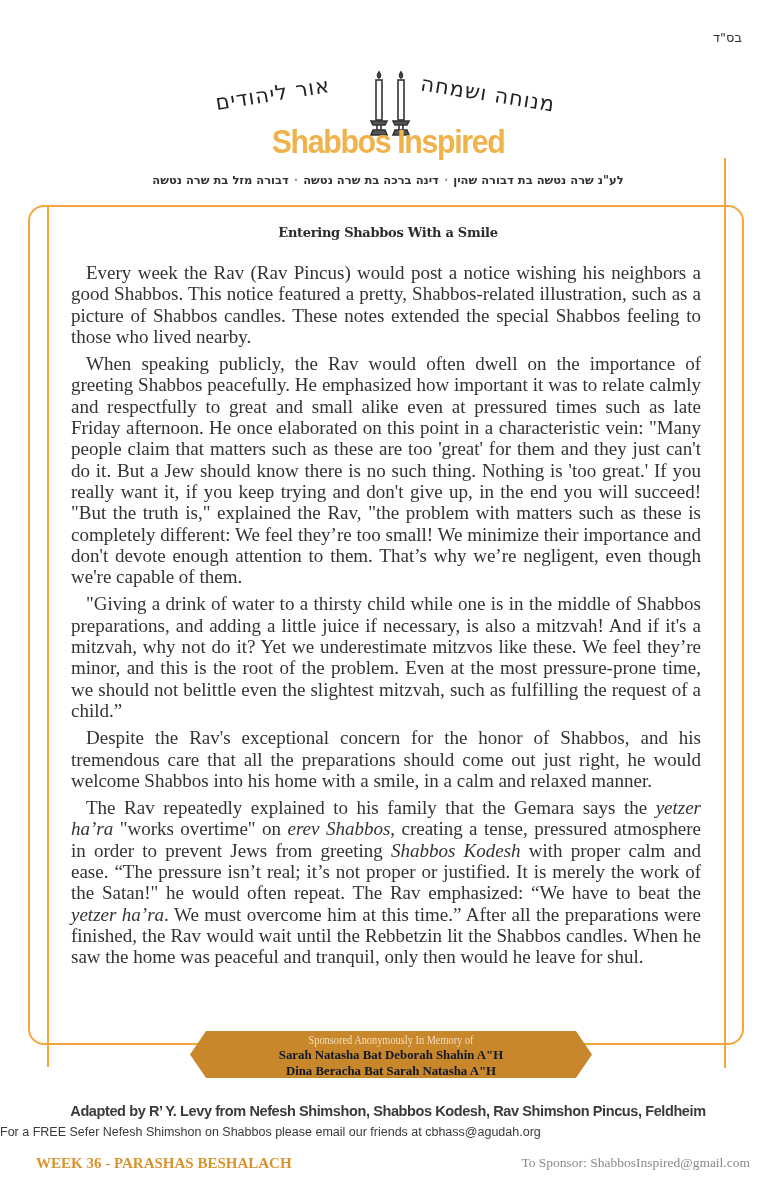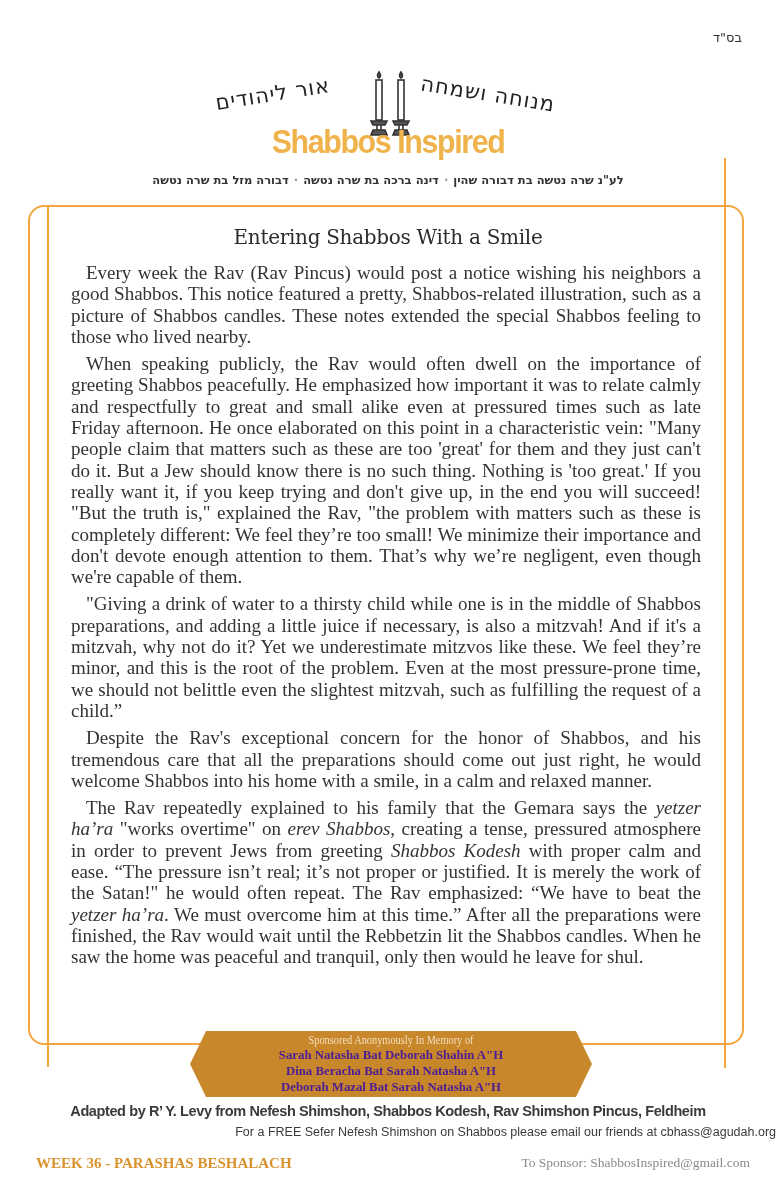--- a/index.html
+++ b/index.html
@@ -31,49 +31,49 @@
   .vline { position: absolute; width: 2px; background: #F3A63E; }
   .vline.left { left: 47px; top: 205px; height: 862px; }
   .vline.right { left: 724px; top: 158px; height: 910px; }
   .box {
     position: absolute; left: 28px; top: 205px; width: 716px; height: 840px;
     border: 2px solid #F3A63E; border-radius: 16px; box-sizing: border-box;
   }
 
   .article-title {
     position: absolute; top: 225px; left: 0; width: 776px; text-align: center;
-    font-family: "DejaVu Serif", serif; font-weight: normal; font-size: 20px; color: #2b2b2b;
+    font-family: "DejaVu Serif", serif; font-weight: bold; font-size: 13px; color: #2b2b2b;
     letter-spacing: -0.3px;
   }
   .article {
     position: absolute; top: 262px; left: 71px; width: 630px;
     font-family: "Liberation Serif", serif; font-size: 19px; line-height: 21.3px;
     text-align: justify; color: #333;
   }
   .article p { margin: 0 0 6px 0; text-indent: 15px; }
   .article em { font-style: italic; }
 
   
   .banner {
-    position: absolute; left: 190px; top: 1031px; width: 402px; height: 66px;
+    position: absolute; left: 190px; top: 1031px; width: 402px; height: 47px;
     background: #C8872A;
     clip-path: polygon(4% 0, 96% 0, 100% 50%, 96% 100%, 4% 100%, 0 50%);
     text-align: center; color: #fff;
     font-family: "Liberation Serif", serif;
   }
   .banner .intro { font-size: 11.5px; color: #f4dfbf; line-height: 13px; margin-top: 3px; transform: scaleX(0.9); }
-  .banner .name { font-weight: bold; font-size: 12.8px; line-height: 16px; color: #4c1d95; }
+  .banner .name { font-weight: bold; font-size: 12.8px; line-height: 16px; color: #0f172a; }
 
   .adapted {
     position: absolute; top: 1103px; left: 0; width: 776px; text-align: center;
     font-family: "Liberation Sans", sans-serif; font-weight: bold; font-size: 14.5px; color: #3a3a3a;
     letter-spacing: -0.4px;
   }
   .free {
-    position: absolute; top: 1125px; left: 0; width: 776px; text-align: right;
+    position: absolute; top: 1125px; left: 0; width: 776px; text-align: left;
     font-family: "Liberation Sans", sans-serif; font-size: 12.5px; color: #3a3a3a;
   }
   .week {
     position: absolute; top: 1155px; left: 36px;
     font-family: "Liberation Serif", serif; font-weight: bold; font-size: 15px; color: #D9932E;
   }
   .sponsor {
     position: absolute; top: 1155px; right: 26px;
     font-family: "Liberation Serif", serif; font-size: 13.5px; color: #8a8a8a;
   }

